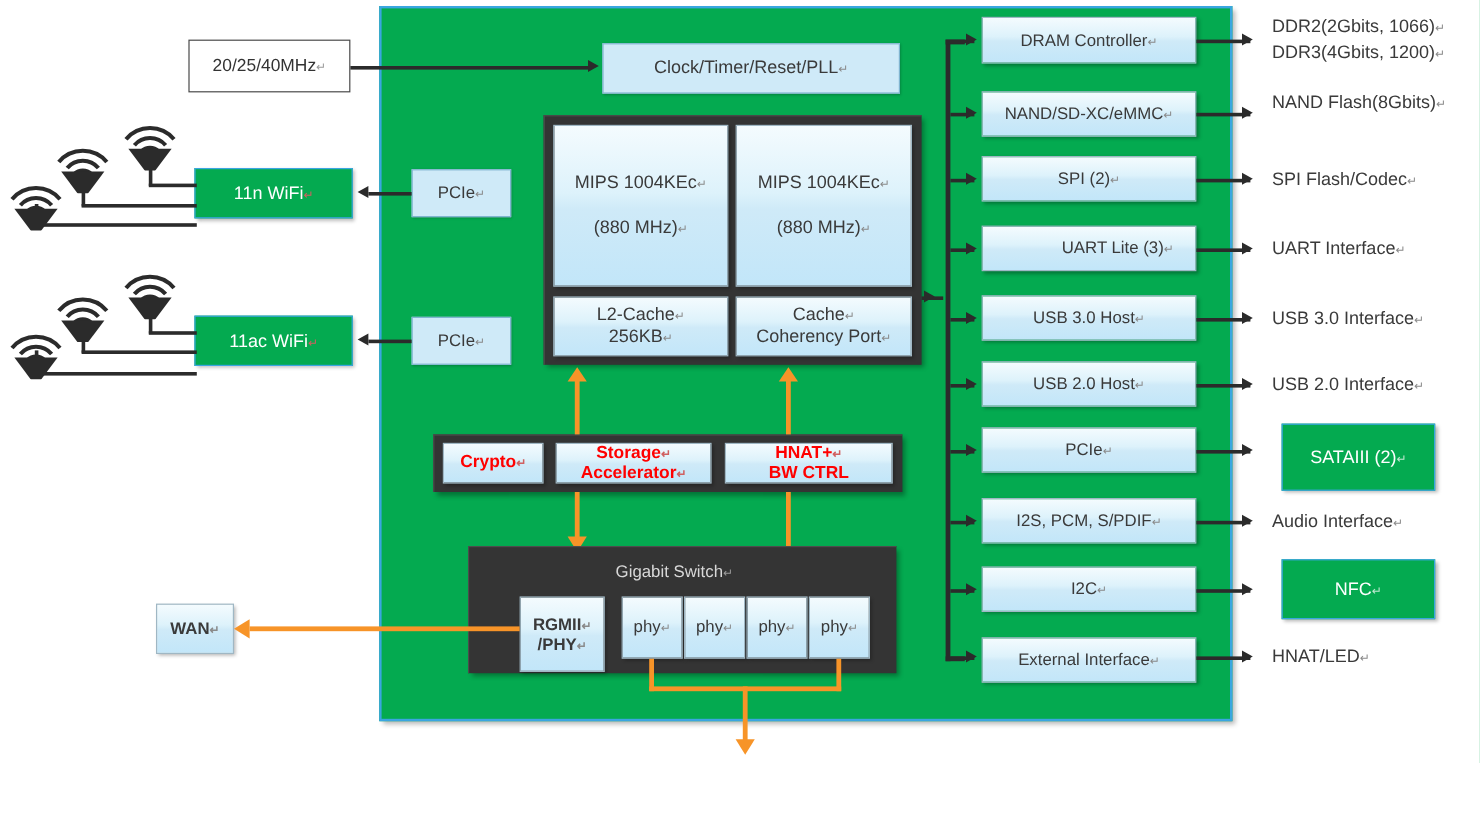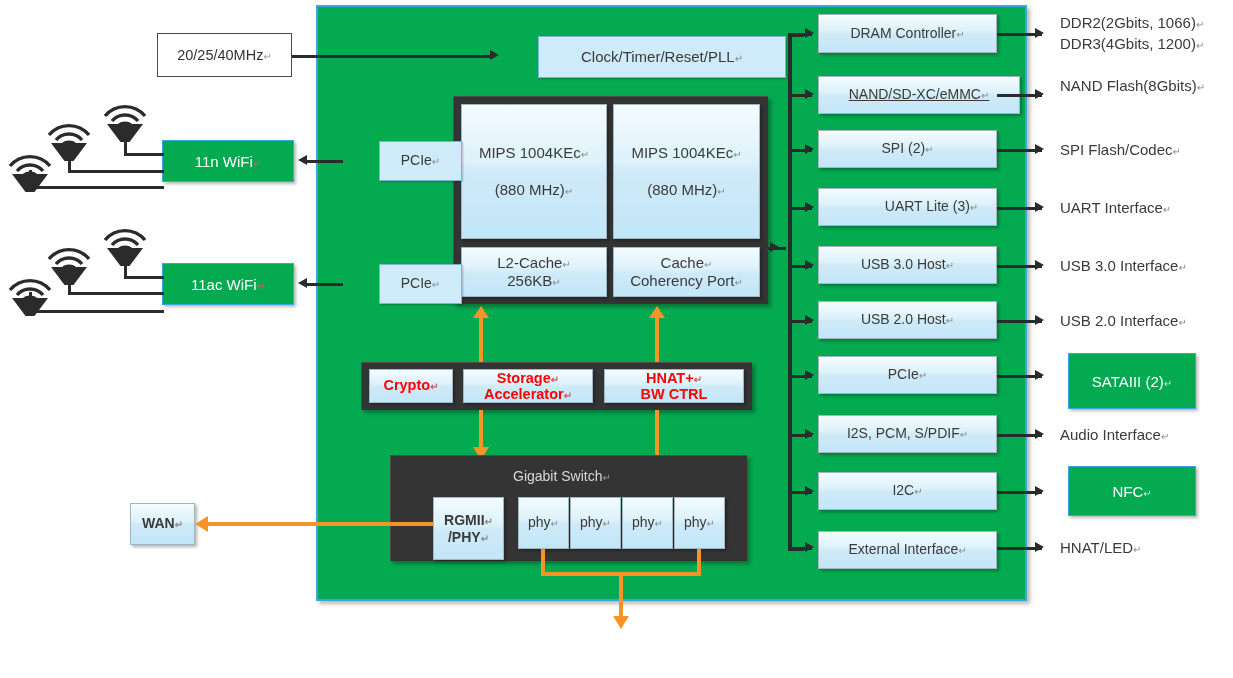--- a/index.html
+++ b/index.html
@@ -25,21 +25,20 @@
     background:linear-gradient(to bottom,#f4fbfe 0%,#ddf2fb 42%,#cfeaf8 52%,#c2e6f9 100%);
     border:1px solid #9fb7c4;
     display:flex; align-items:center; justify-content:center; text-align:center;
     font-size:14px; color:#3a3a3a; line-height:1.22;
     box-shadow:2px 2px 3px rgba(0,0,0,.30);
   }
   .bbox.flat {
     background:#cfeaf8;
     border:1px solid #7fb4d0;
     box-shadow:1px 1px 2px rgba(0,0,0,.25);
-    margin-left:36px;
   }
   
   .wbox {
     position:absolute; background:#ffffff; border:1.5px solid #4a4a4a;
     display:flex; align-items:center; justify-content:center;
     font-size:14.5px; color:#333;
   }
   
   .gbox {
     position:absolute; background:#04AA50; border:1px solid #3aa6e0;
@@ -291,21 +290,21 @@
   </div>
   <div class="hline" style="left:997px;top:33px;width:45px;"></div>
   <div class="arr-r" style="left:1035px;top:27.5px;"></div>
   <div class="ext-label" style="left:1060px;top:12px;">
     <span>DDR2(2Gbits, 1066)</span><span class="cr">↵</span><br>
     <span>DDR3(4Gbits, 1200)</span><span class="cr">↵</span>
   </div>
 
   <div class="hline" style="left:792px;top:94px;width:20px;"></div>
   <div class="arr-r" style="left:805px;top:88.5px;"></div>
-  <div class="bbox" style="left:818px;top:76px;width:202px;height:38px;text-decoration:underline;">
+  <div class="bbox" style="left:818px;top:76px;width:179px;height:38px;">
     <span><span>NAND/SD-XC/eMMC</span><span class="cr">↵</span></span>
   </div>
   <div class="hline" style="left:997px;top:94px;width:45px;"></div>
   <div class="arr-r" style="left:1035px;top:88.5px;"></div>
   <div class="ext-label" style="left:1060px;top:75px;">
     <span>NAND Flash(8Gbits)</span><span class="cr">↵</span>
   </div>
 
   <div class="hline" style="left:792px;top:149px;width:20px;"></div>
   <div class="arr-r" style="left:805px;top:143.5px;"></div>

